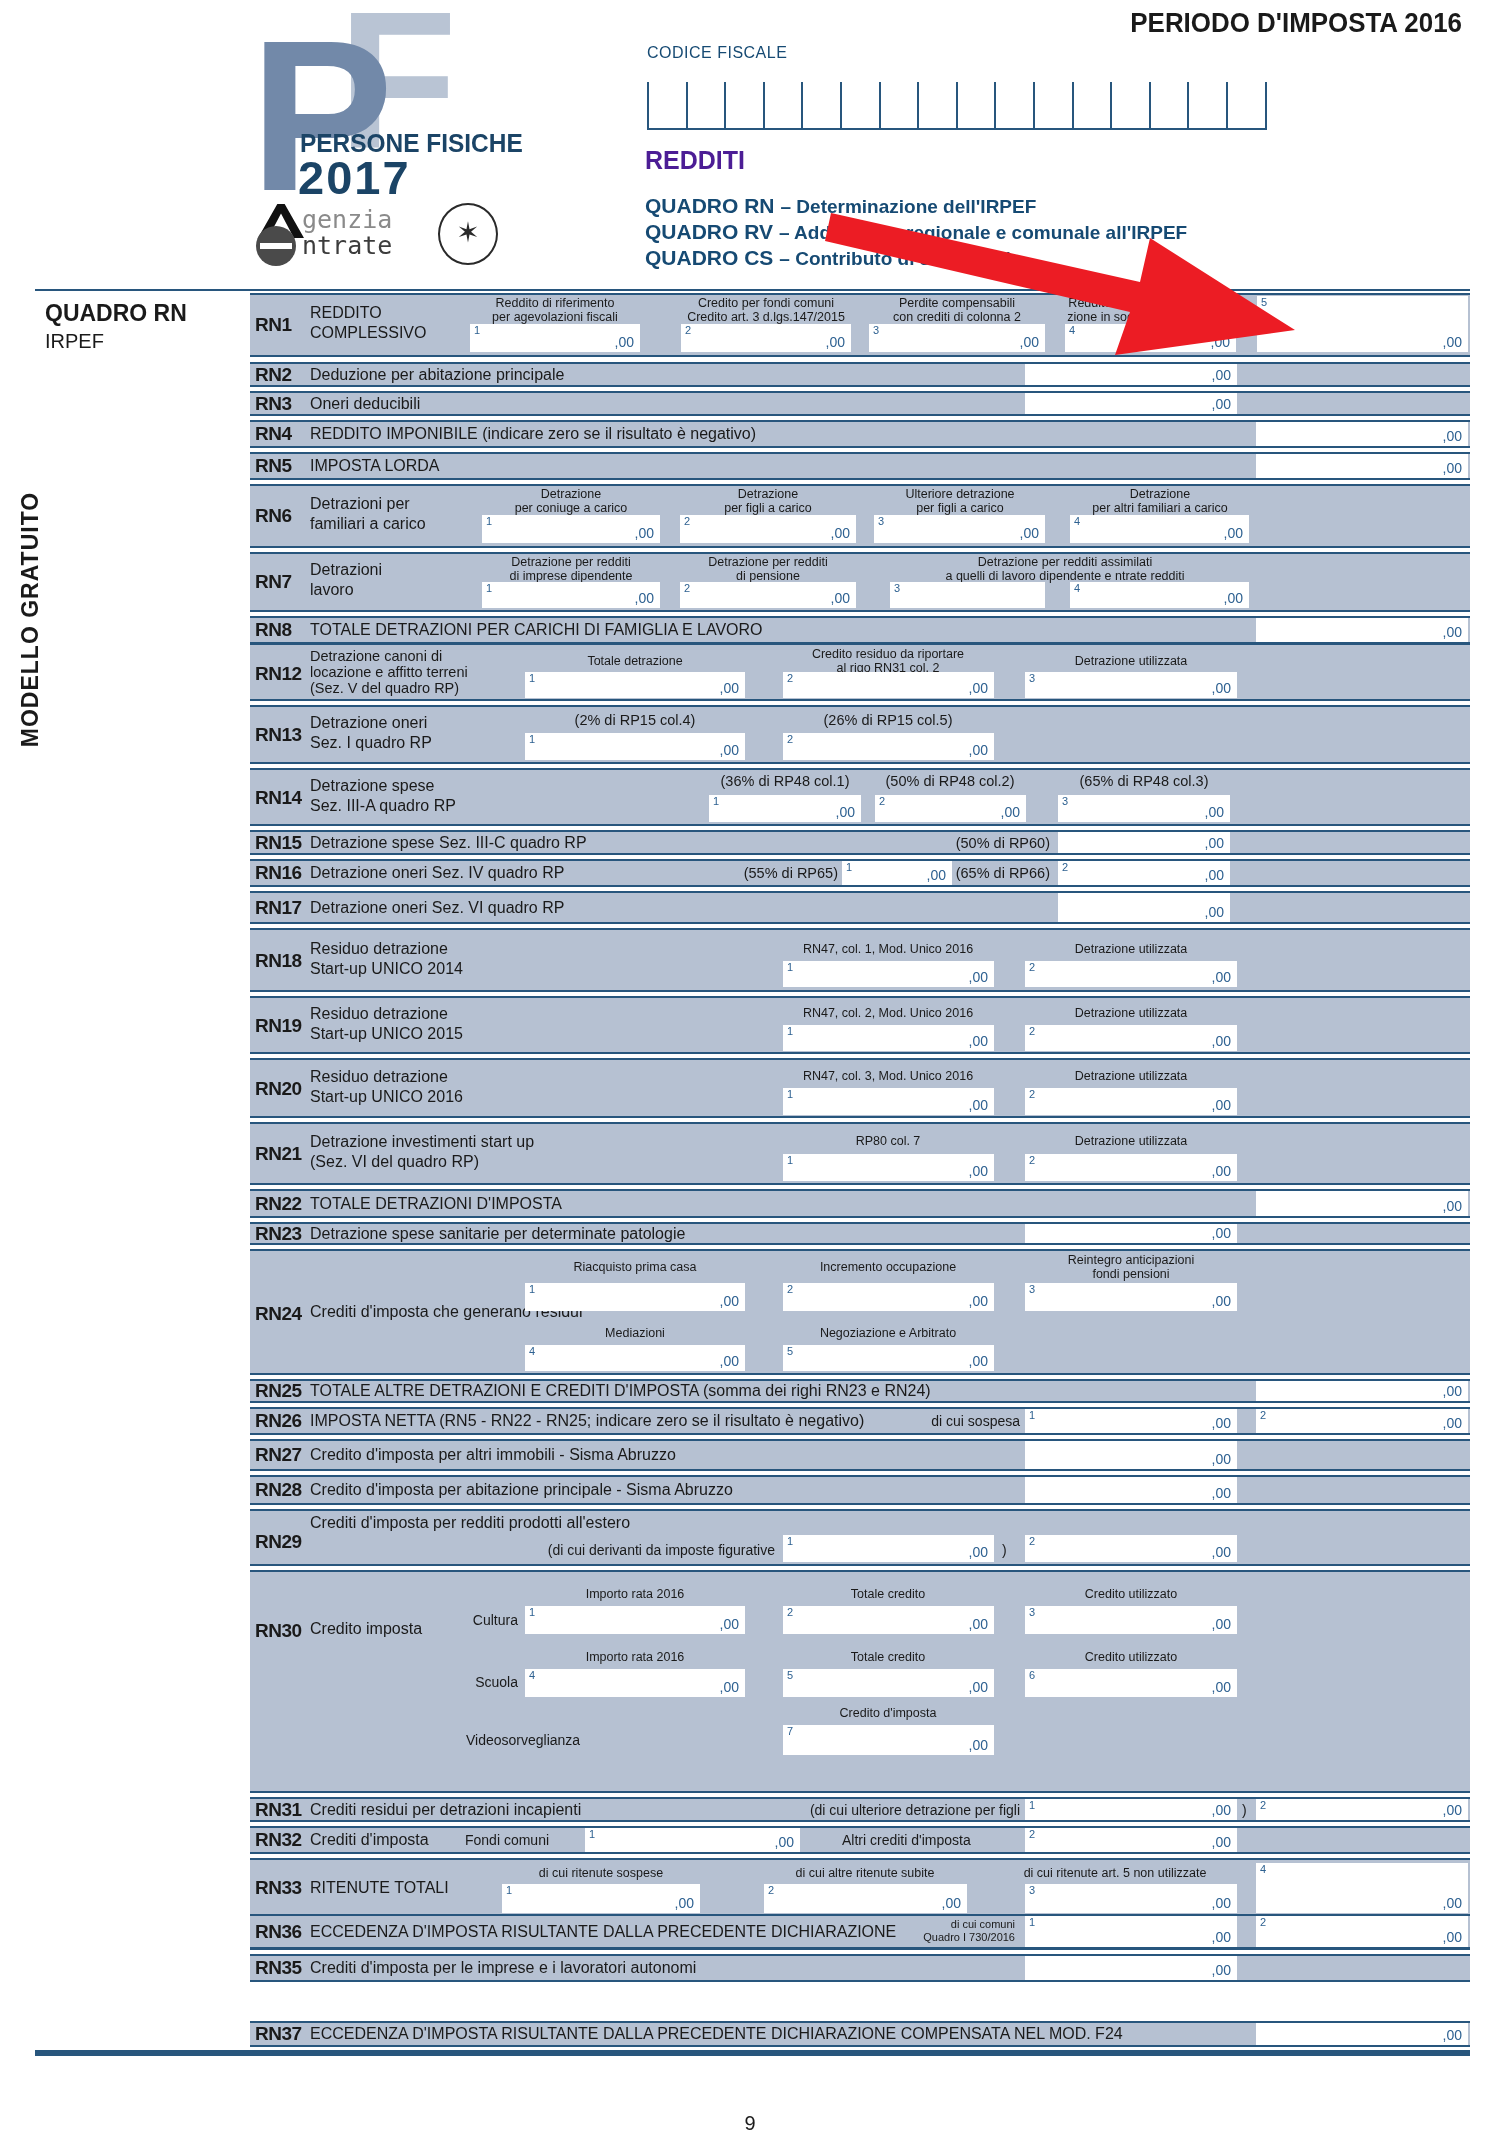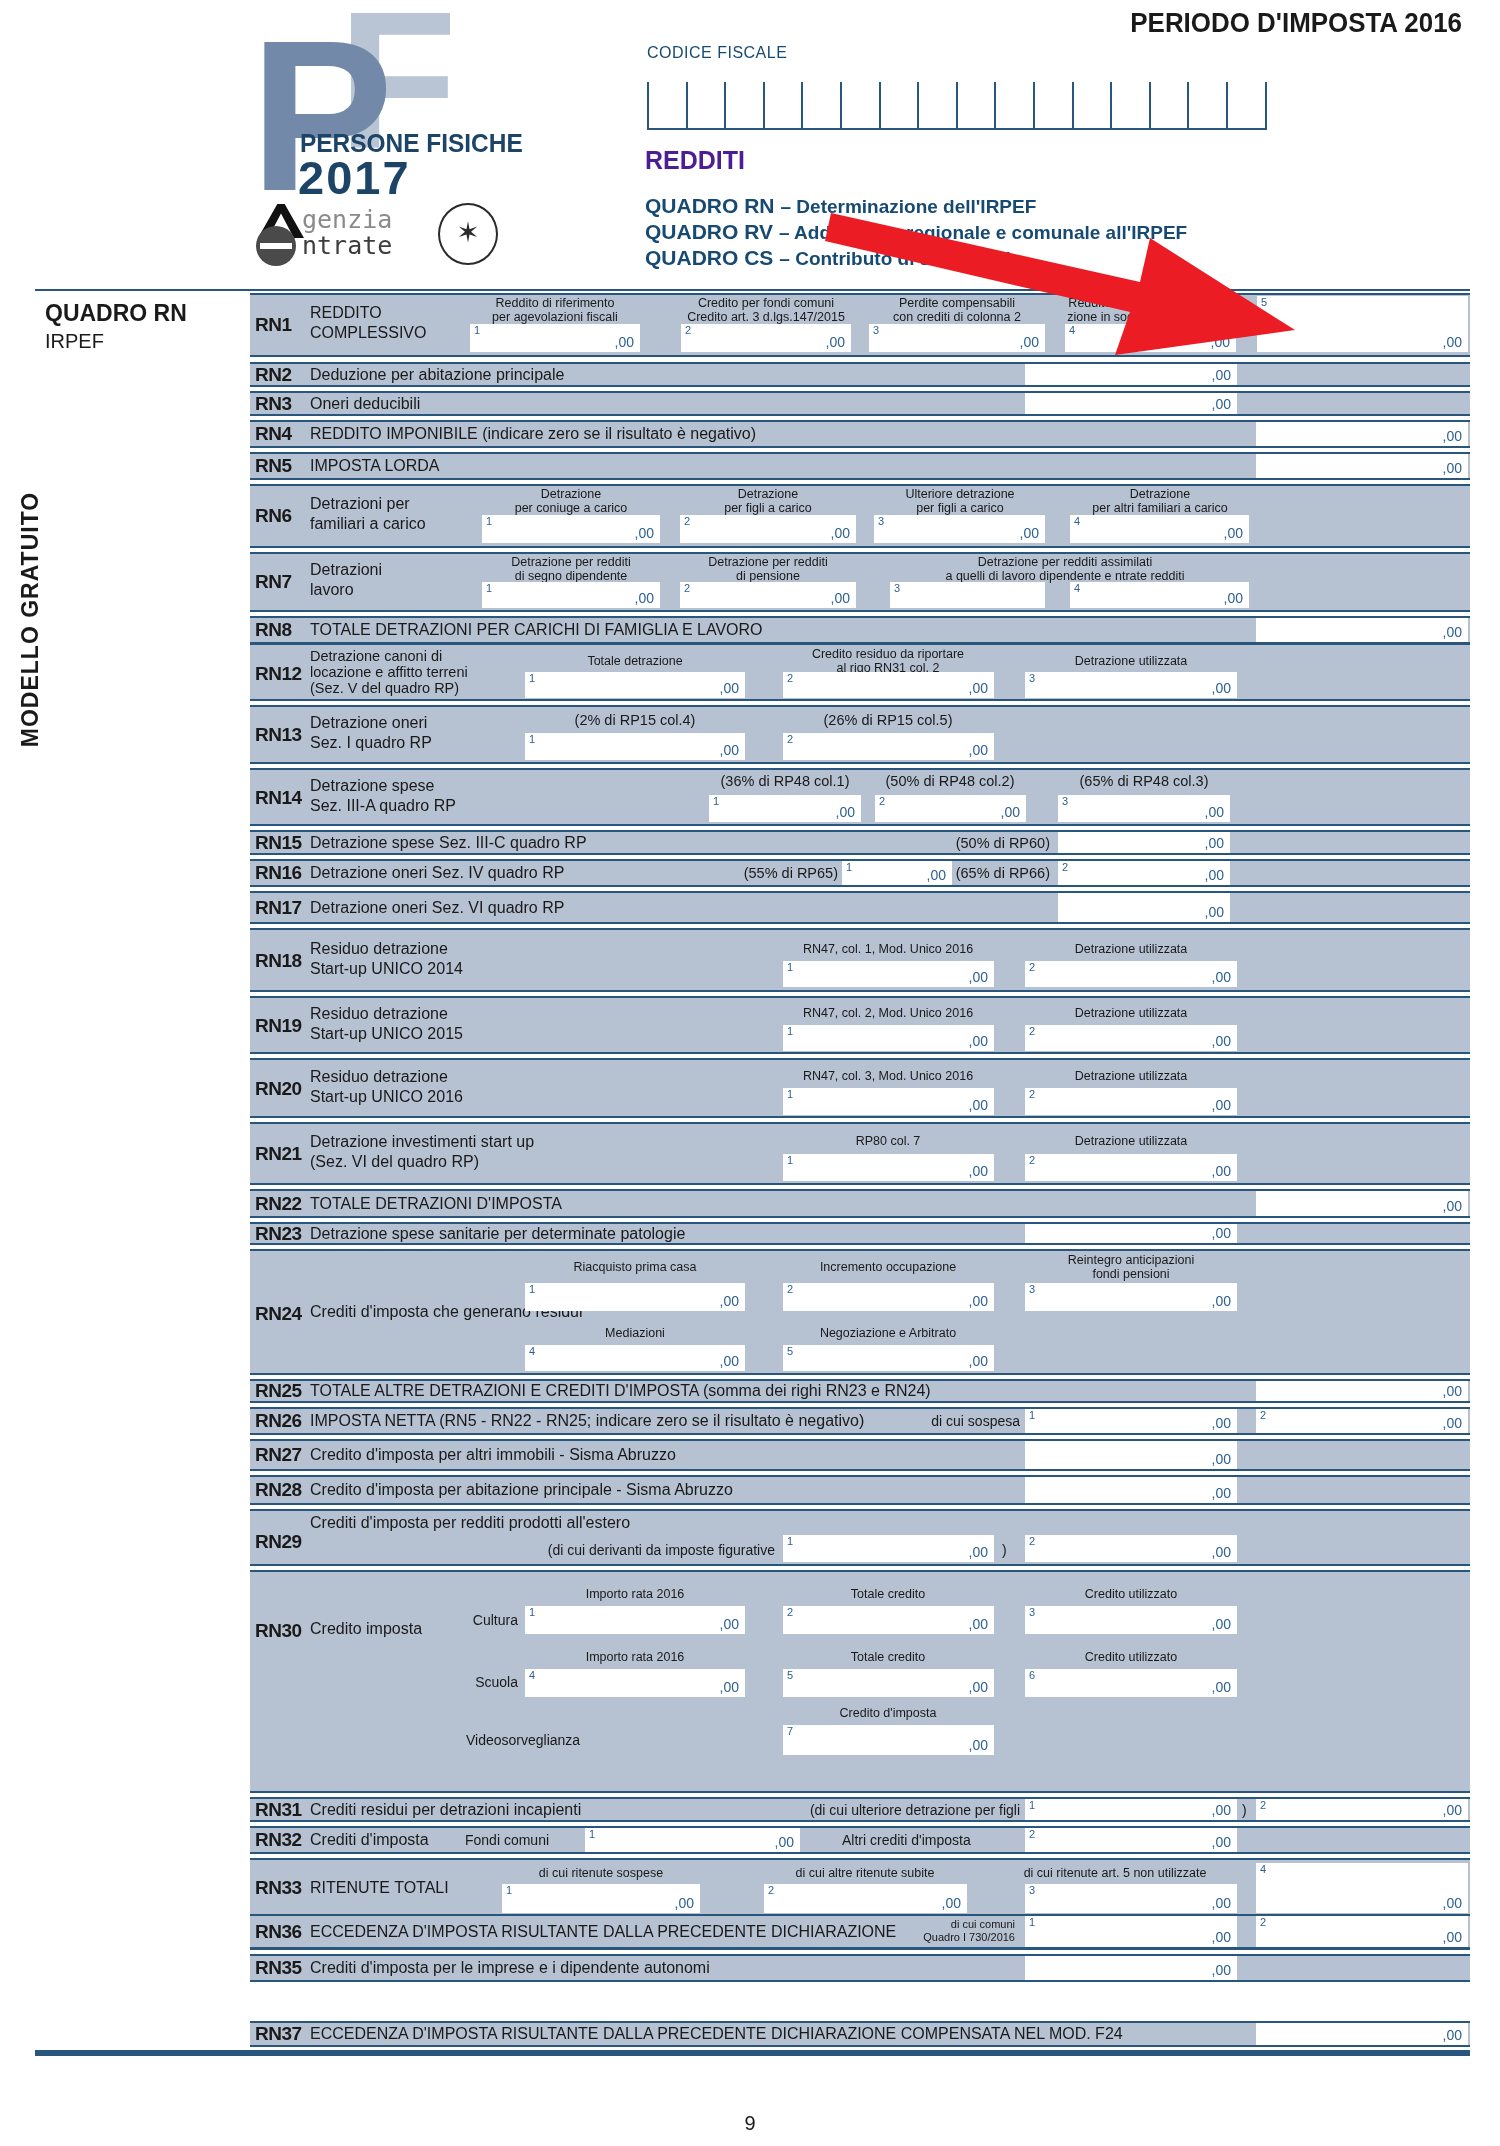--- a/index.html
+++ b/index.html
@@ -188,21 +188,21 @@
         <span class="amt">,00</span>
       </div>
   </div>
 
   <div class="row" style="top:552px;height:60px">
     <span class="code" style="top:17px">RN7</span>
     <span class="desc" style="top:7px">Detrazioni</span>
     <span class="desc" style="top:27px">lavoro</span>
     <div class="ch" style="left:221px;top:1px;width:200px">
         <span>Detrazione per redditi</span>
-        <span>di segno dipendente</span>
+        <span>di imprese dipendente</span>
       </div>
     <div class="ch" style="left:418px;top:1px;width:200px">
         <span>Detrazione per redditi</span>
         <span>di pensione</span>
       </div>
     <div class="ch" style="left:635px;top:1px;width:360px">
         <span>Detrazione per redditi assimilati</span>
         <span>a quelli di lavoro dipendente e ntrate redditi</span>
       </div>
     <div class="fld" style="left:232px;top:28px;width:178px;height:26px">
@@ -631,21 +631,21 @@
   <div class="row" style="top:1922px;height:28px">
     <span class="code vc">RN34</span>
     <span class="desc vc">DIFFERENZA</span>
     <div class="note vc" style="left:235px">(se tale importo è negativo indicare l'importo preceduto dal segno meno)</div>
     <div class="fld" style="left:1006px;top:0;bottom:0;width:212px">
         <span class="amt">,00</span>
       </div>
   </div>
   <div class="row" style="top:1954px;height:28px">
     <span class="code vc">RN35</span>
-    <span class="desc vc">Crediti d'imposta per le imprese e i dipendente autonomi</span>
+    <span class="desc vc">Crediti d'imposta per le imprese e i lavoratori autonomi</span>
     <div class="fld" style="left:775px;top:0;bottom:0;width:212px">
         <span class="amt">,00</span>
       </div>
   </div>
   <div class="row" style="top:1914px;height:35px">
     <span class="code vc">RN36</span>
     <span class="desc vc">ECCEDENZA D'IMPOSTA RISULTANTE DALLA PRECEDENTE DICHIARAZIONE</span>
     <div class="note tiny" style="left:620px;top:2px;width:145px">
         <span style="display:block">di cui comuni</span>
         <span style="display:block">Quadro I 730/2016</span>

